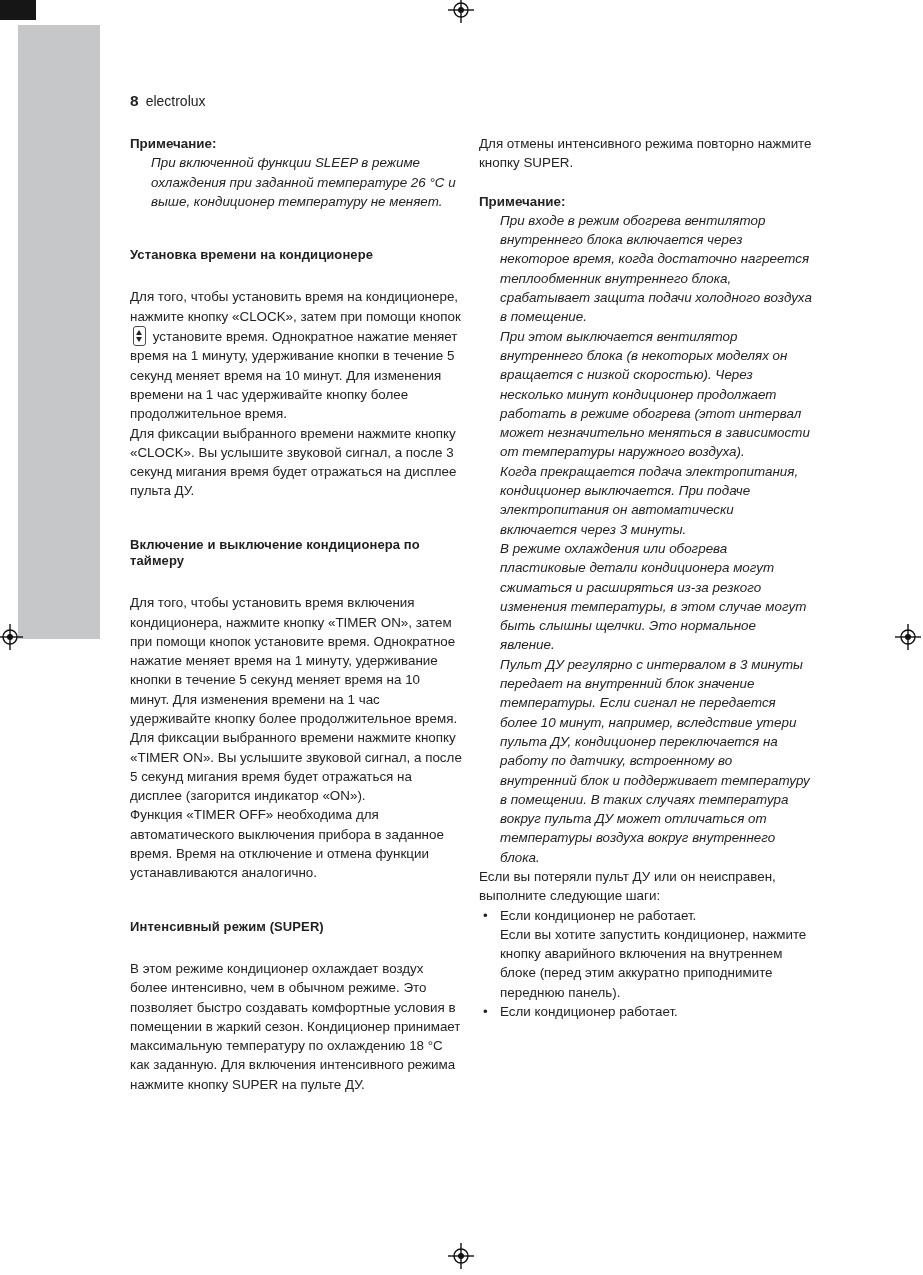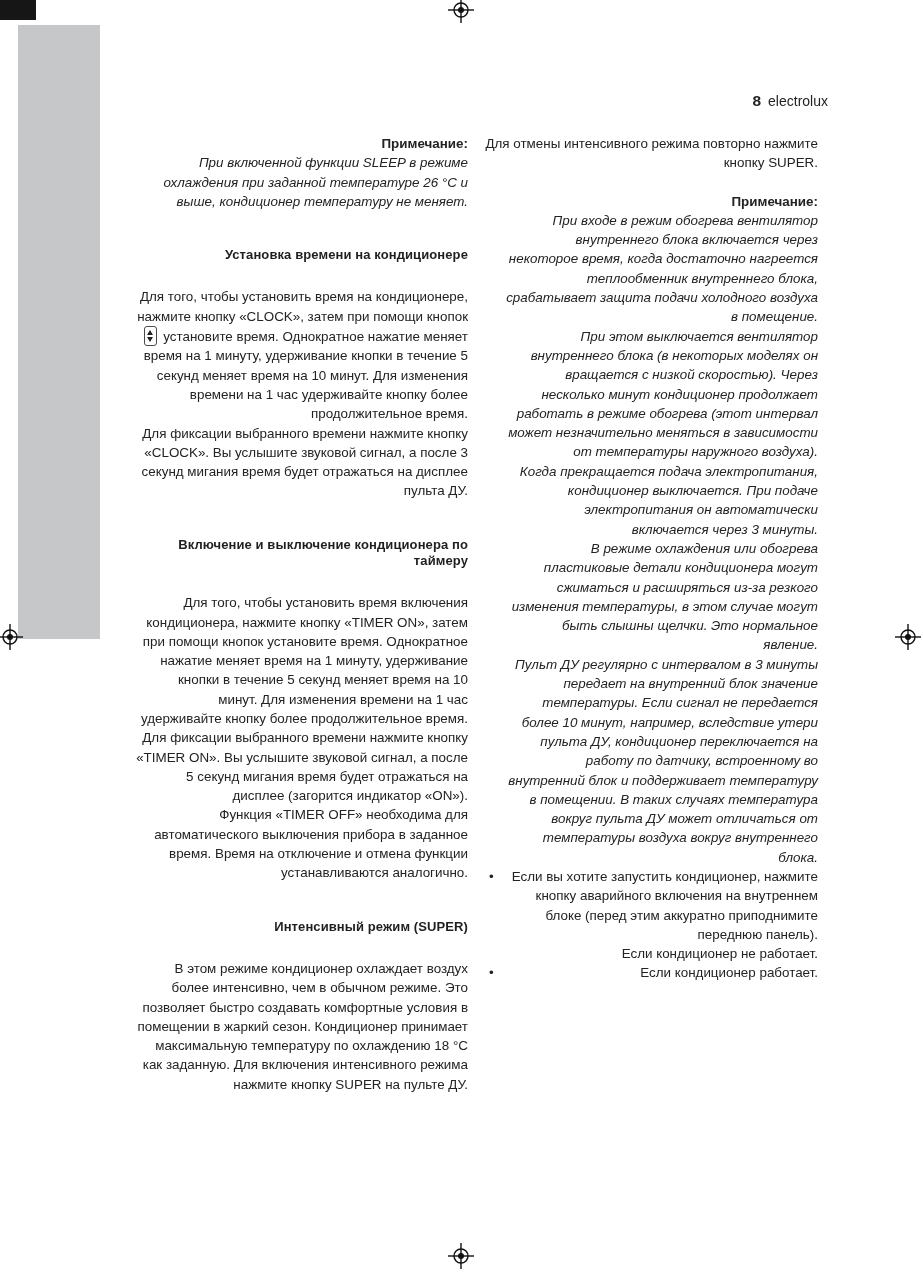--- a/index.html
+++ b/index.html
@@ -14,21 +14,21 @@
   }
   .corner-bar { position: absolute; left: 0; top: 0; width: 36px; height: 20px; background: #161616; }
   .side-tab   { position: absolute; left: 18px; top: 25px; width: 82px; height: 614px; background: #c6c7c9; }
 
   .regmark { position: absolute; width: 26px; height: 26px; }
   .regmark.top    { left: 448px; top: -3px; }
   .regmark.left   { left: -3px;  top: 624px; }
   .regmark.right  { left: 895px; top: 624px; }
   .regmark.bottom { left: 448px; top: 1243px; }
 
-  .content { position: absolute; left: 136px; top: 92px; width: 692px; text-align: right; }
+  .content { position: absolute; left: 130px; top: 92px; width: 692px; }
   .header { margin-bottom: 24px; }
   .pagenum { font-weight: bold; font-size: 15.5px; }
   .brand   { font-size: 14px; margin-left: 7px; }
 
   .columns { display: flex; gap: 17px; }
   .col { width: 333px; font-size: 13.4px; line-height: 1.44; }
   .col.leftcol { width: 332px; }
 
   h2.section {
     font-size: 13px; font-weight: 700; line-height: 1.25;
@@ -132,25 +132,26 @@
         <p class="note-title mt-line">Примечание:</p>
         <div class="note-body">
           <p>При входе в режим обогрева вентилятор внутреннего блока включается через некоторое время, когда достаточно нагреется теплообменник внутреннего блока, срабатывает защита подачи холодного воздуха в помещение.</p>
           <p>При этом выключается вентилятор внутреннего блока (в некоторых моделях он вращается с низкой скоростью). Через несколько минут кондиционер продолжает работать в режиме обогрева (этот интервал может незначительно меняться в зависимости от температуры наружного воздуха).</p>
           <p>Когда прекращается подача электропитания, кондиционер выключается. При подаче электропитания он автоматически включается через 3 минуты.</p>
           <p>В режиме охлаждения или обогрева пластиковые детали кондиционера могут сжиматься и расширяться из-за резкого изменения температуры, в этом случае могут быть слышны щелчки. Это нормальное явление.</p>
           <p>Пульт ДУ регулярно с интервалом в 3 минуты передает на внутренний блок значение температуры. Если сигнал не передается более 10 минут, например, вследствие утери пульта ДУ, кондиционер переключается на работу по датчику, встроенному во внутренний блок и поддерживает температуру в помещении. В таких случаях температура вокруг пульта ДУ может отличаться от температуры воздуха вокруг внутреннего блока.</p>
         </div>
       </div>
 
+      <p>Если вы потеряли пульт ДУ или он неисправен, выполните следующие шаги:</p>
 
       <ul class="steps">
         <li>
+          <p>Если кондиционер не работает.</p>
           <p>Если вы хотите запустить кондиционер, нажмите кнопку аварийного включения на внутреннем блоке (перед этим аккуратно приподнимите переднюю панель).</p>
-          <p>Если кондиционер не работает.</p>
         </li>
         <li>
           <p>Если кондиционер работает.</p>
         </li>
       </ul>
 
     </div>
 
   </div>
 </div>

